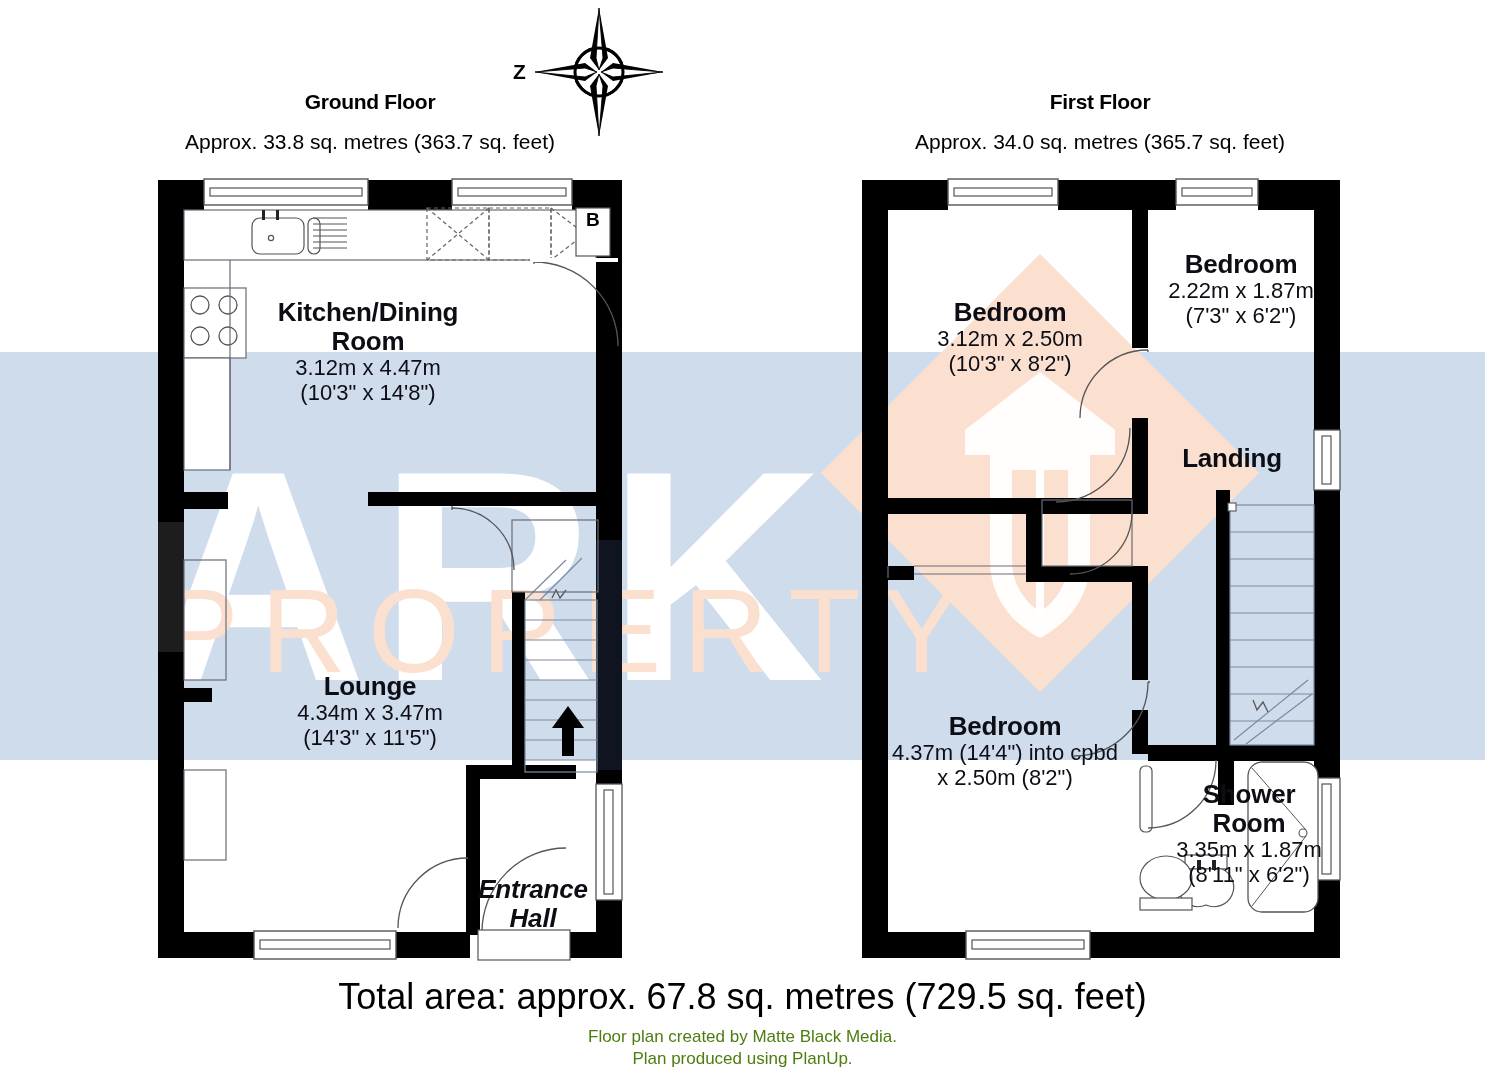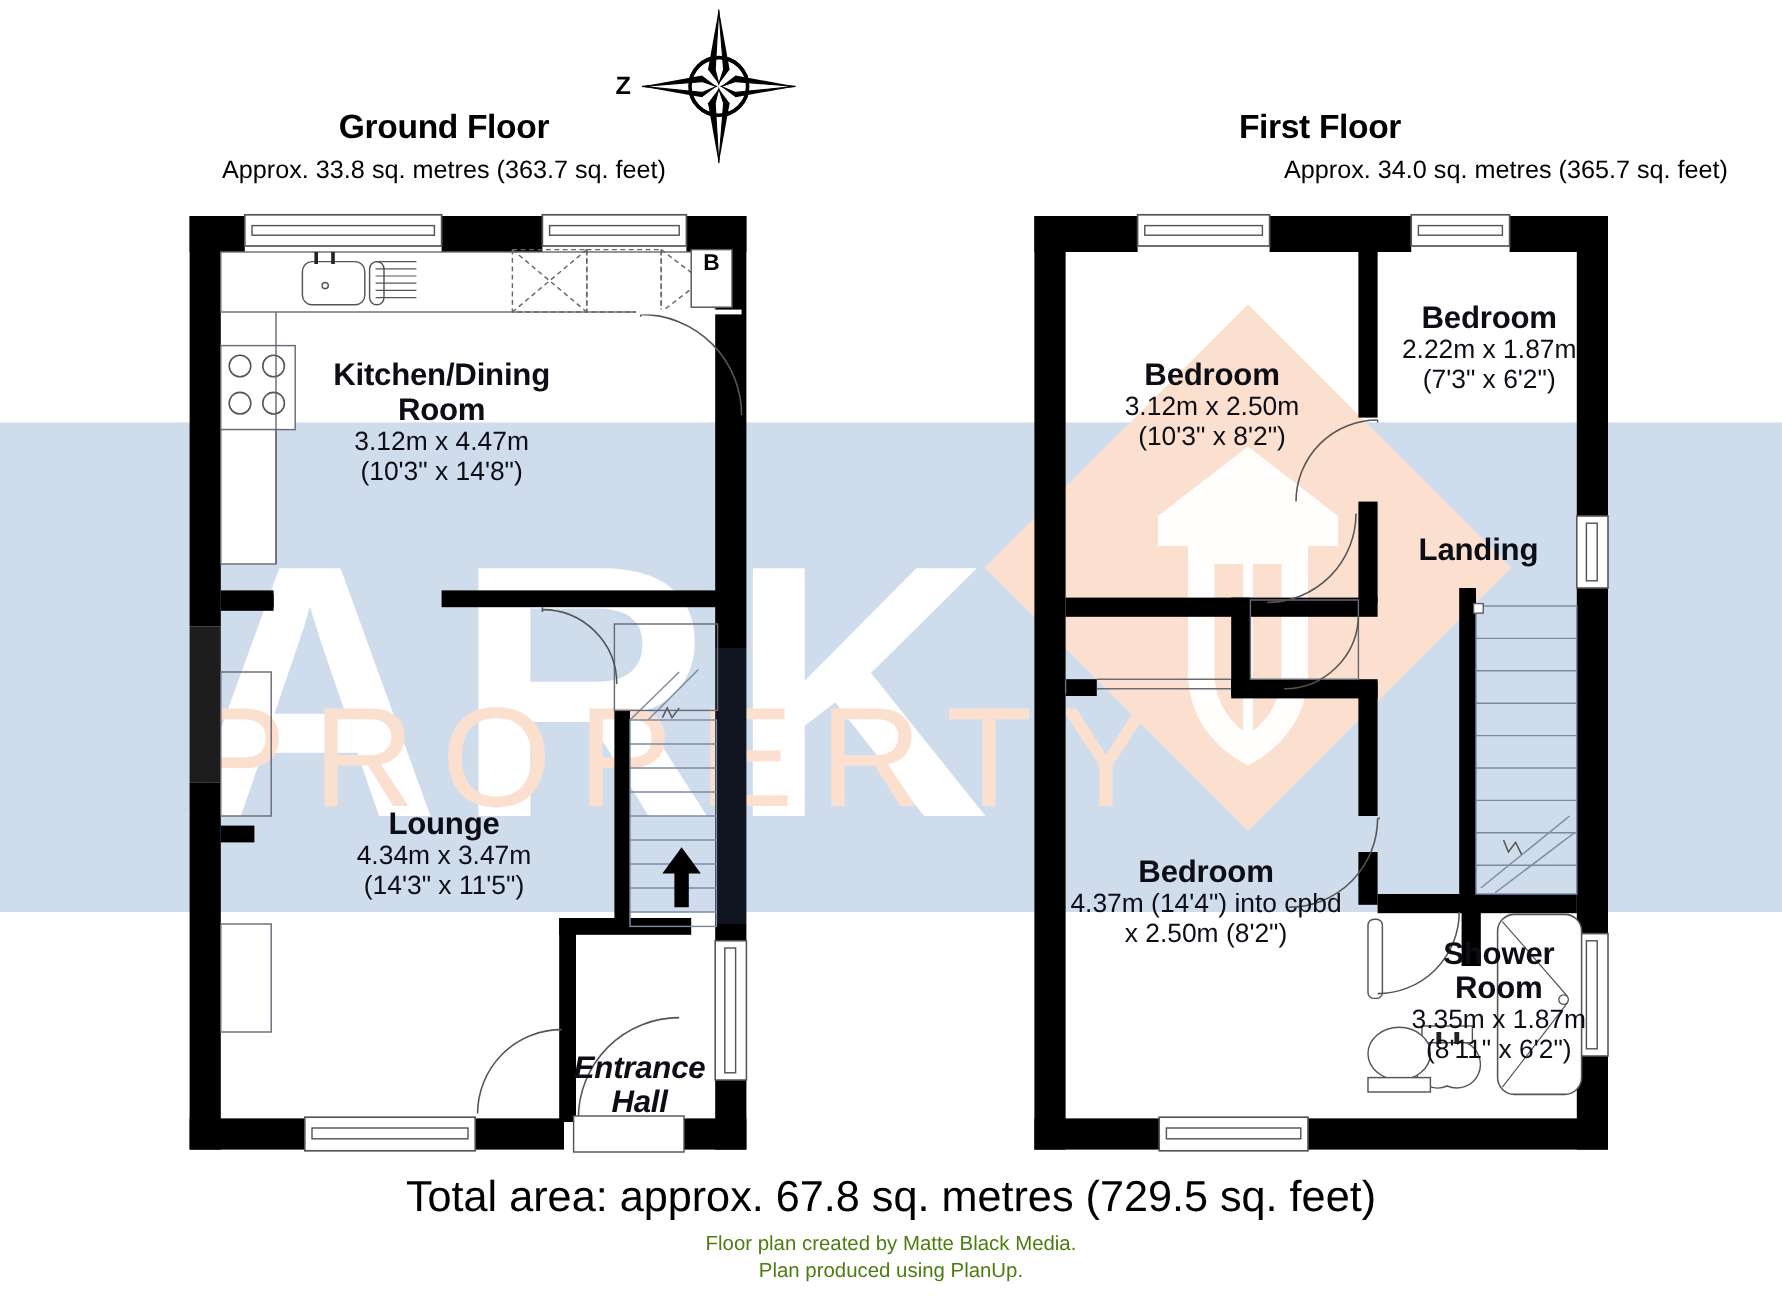--- a/index.html
+++ b/index.html
@@ -25,21 +25,21 @@
     left: 0;
     top: 0;
     width: 1485px;
     height: 1080px;
   }
   
   .floor-title {
     position: absolute;
     text-align: center;
     font-weight: bold;
-    font-size: 28px;
+    font-size: 21px;
     letter-spacing: -0.3px;
     color: #000;
     white-space: nowrap;
   }
   .floor-sub {
     position: absolute;
     text-align: center;
     font-size: 21px;
     color: #000;
     white-space: nowrap;
@@ -395,21 +395,21 @@
       <circle cx="599" cy="72" r="24" fill="none" stroke="#000" stroke-width="3"></circle>
     </g>
   </svg>
 
   <div class="compass-label" style="left:513px; top:60px;">Z</div>
 
   <div class="floor-title" style="left:0px; top:90px; width:740px;">Ground Floor</div>
   <div class="floor-sub" style="left:0px; top:130px; width:740px;">Approx. 33.8 sq. metres (363.7 sq. feet)</div>
 
   <div class="floor-title" style="left:760px; top:90px; width:680px;">First Floor</div>
-  <div class="floor-sub" style="left:760px; top:130px; width:680px;text-align:right;">Approx. 34.0 sq. metres (365.7 sq. feet)</div>
+  <div class="floor-sub" style="left:760px; top:130px; width:680px;">Approx. 34.0 sq. metres (365.7 sq. feet)</div>
 
   <div class="room" style="left:218px; top:298px; width:300px;">
     <span class="rname">Kitchen/Dining</span>
     <span class="rname">Room</span>
     <span class="rdim">3.12m x 4.47m</span>
     <span class="rdim2">(10'3" x 14'8")</span>
   </div>
 
   <div class="room" style="left:200px; top:672px; width:340px;">
     <span class="rname">Lounge</span>

